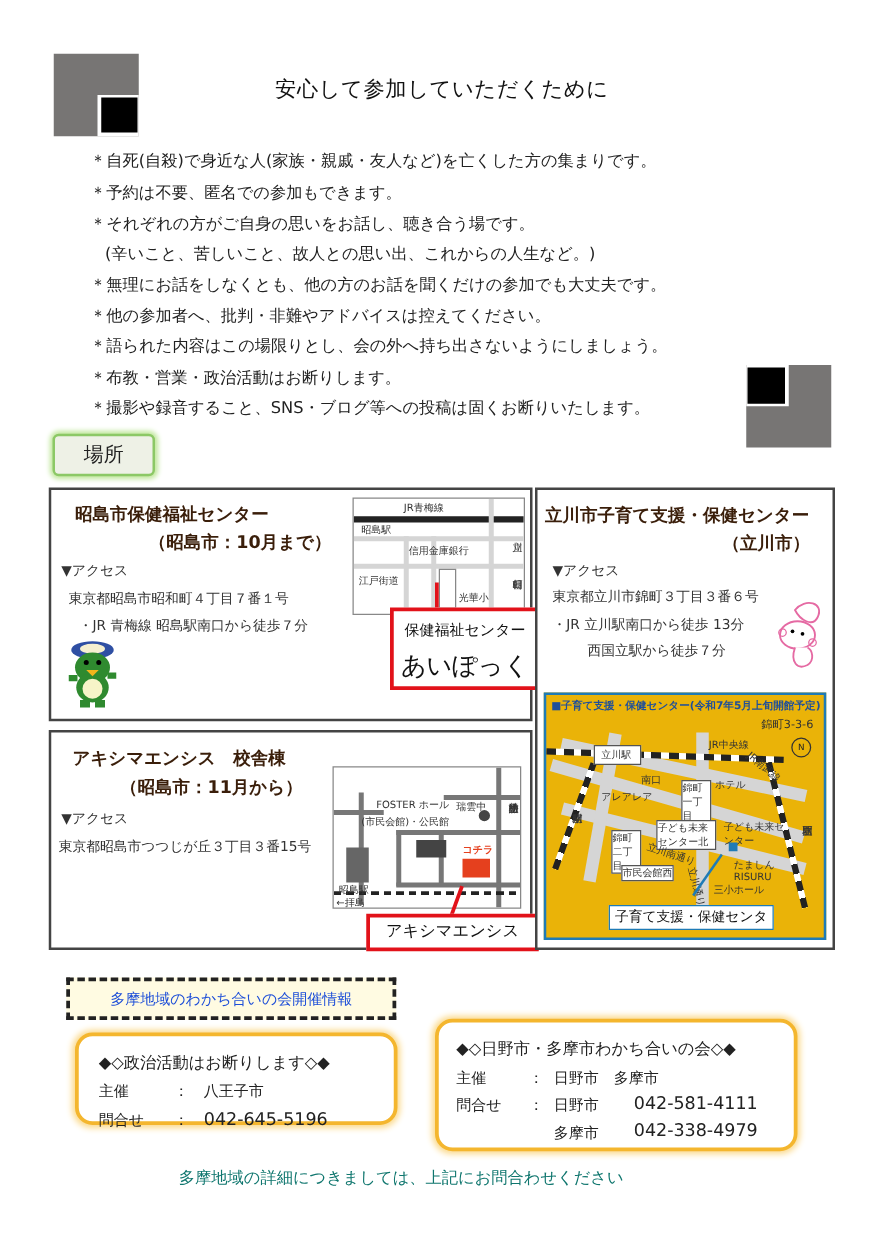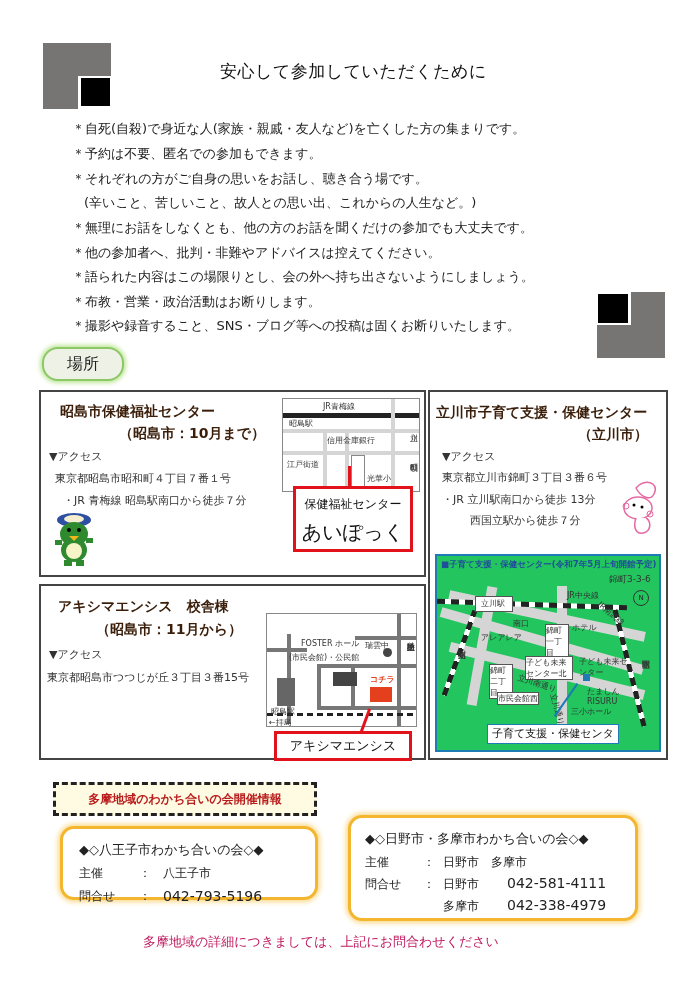--- a/index.html
+++ b/index.html
@@ -4,27 +4,27 @@
 <style>
   html,body{margin:0;padding:0;background:#fff;}
   body{width:700px;height:991px;position:relative;overflow:hidden;font-family:"DejaVu Sans","Liberation Sans",sans-serif;color:#222;}
   .abs{position:absolute;}
   .deco-gray{background:#777574;}
   .deco-black{background:#000;}
   .deco-white{background:#fff;}
   #title{left:220px;top:60px;font-size:17px;letter-spacing:0.5px;color:#111;}
   .rule{left:72px;font-size:13px;color:#222;white-space:nowrap;}
   .rule-sub{left:84px;}
-  #place-label{left:42px;top:347px;width:78px;height:30px;border:2px solid #8cc866;border-radius:16px;background:#eef1e6;box-shadow:0 0 4px 2px #bfe69a;text-align:center;line-height:30px;font-size:16px;color:#222;}
+  #place-label{left:42px;top:347px;width:78px;height:30px;border:2px solid #8cc866;border-radius:5px;background:#eef1e6;box-shadow:0 0 4px 2px #bfe69a;text-align:center;line-height:30px;font-size:16px;color:#222;}
   .box{border:2px solid #444;background:#fff;}
   .venue-title{font-size:14px;font-weight:bold;color:#3a1e0a;white-space:nowrap;}
   .small{font-size:11px;color:#333;white-space:nowrap;}
   .map{border:1px solid #888;background:#fff;overflow:hidden;}
   .road{background:#d5d5d5;position:absolute;}
-  .redbox{border:3px solid #e2121a;background:#fff;text-align:center;color:#111;}
+  .redbox{border:3px solid #e2121a;background:#fff;text-align:center;color:#111;margin-left:19px;}
   .orange-box{border:3px solid #f4b62e;border-radius:14px;background:#fff;box-shadow:0 0 5px 2px #fbd98a;}
   .info{font-size:12px;color:#222;white-space:nowrap;}
   .mapt{font-size:8px;color:#333;white-space:nowrap;position:absolute;}
 </style>
 </head>
 <body>
 
 <div class="abs deco-gray" style="left:43px;top:43px;width:68px;height:66px;"></div>
 <div class="abs deco-white" style="left:78px;top:76px;width:33px;height:33px;"></div>
 <div class="abs deco-black" style="left:81px;top:78px;width:29px;height:28px;"></div>
@@ -136,21 +136,21 @@
   <svg class="abs" style="left:186px;top:88px;" width="46" height="58" viewBox="0 0 46 58">
     <path d="M20 8 C28 -2 44 2 38 14 C34 22 24 16 20 8 Z" fill="none" stroke="#e56aa3" stroke-width="1.5"></path>
     <ellipse cx="22" cy="28" rx="14" ry="11" fill="#fff" stroke="#e56aa3" stroke-width="1.5"></ellipse>
     <circle cx="10" cy="26" r="3" fill="none" stroke="#e56aa3"></circle>
     <circle cx="34" cy="34" r="3" fill="none" stroke="#e56aa3"></circle>
     <circle cx="18" cy="25" r="1.5" fill="#000"></circle>
       <circle cx="26" cy="27" r="1.5" fill="#000"></circle>
     <path d="M20 38 C16 50 22 56 30 52 C36 48 34 40 30 38" fill="#fff" stroke="#e56aa3" stroke-width="1.5"></path>
   </svg>
 
-  <div class="abs" style="left:5px;top:162px;width:222px;height:194px;border:2px solid #1f7bb6;background:#22c55e;overflow:hidden;">
+  <div class="abs" style="left:5px;top:162px;width:222px;height:194px;border:2px solid #1f7bb6;background:#eab308;overflow:hidden;">
     <div class="mapt" style="left:4px;top:3px;font-size:8.5px;font-weight:bold;color:#1f4f9a;">■子育て支援・保健センター(令和7年5月上旬開館予定)</div>
     <div class="mapt" style="left:172px;top:17px;font-size:9px;">錦町3-3-6</div>
     <div class="road" style="left:10px;top:55px;width:200px;height:10px;transform:rotate(12deg);"></div>
     <div class="road" style="left:0;top:80px;width:210px;height:10px;transform:rotate(16deg);"></div>
     <div class="road" style="left:10px;top:110px;width:200px;height:10px;transform:rotate(14deg);"></div>
     <div class="road" style="left:120px;top:30px;width:10px;height:140px;"></div>
     <div class="road" style="left:40px;top:30px;width:10px;height:120px;transform:rotate(10deg);"></div>
     <div class="abs" style="left:0;top:46px;width:190px;height:5px;background:repeating-linear-gradient(90deg,#222 0 8px,#fff 8px 14px);transform:rotate(2deg);"></div>
     <div class="abs" style="left:20px;top:52px;width:5px;height:90px;background:repeating-linear-gradient(0deg,#222 0 8px,#fff 8px 14px);transform:rotate(20deg);"></div>
     <div class="abs" style="left:190px;top:52px;width:5px;height:120px;background:repeating-linear-gradient(0deg,#222 0 8px,#fff 8px 14px);transform:rotate(-14deg);"></div>
@@ -172,38 +172,38 @@
     <div class="mapt" style="left:134px;top:150px;">三小</div>
     <div class="mapt" style="left:18px;top:88px;writing-mode:vertical-rl;">立川南駅</div>
     <div class="mapt" style="left:202px;top:98px;writing-mode:vertical-rl;">西国立駅</div>
     <div class="abs" style="left:196px;top:34px;width:14px;height:14px;border:1px solid #333;border-radius:50%;font-size:7px;text-align:center;line-height:14px;">N</div>
     <div class="abs" style="left:146px;top:118px;width:7px;height:7px;background:#1f7bb6;"></div>
     <div class="abs" style="left:128px;top:124px;width:2px;height:40px;background:#1f7bb6;transform:rotate(35deg);"></div>
     <div class="abs" style="left:50px;top:168px;width:130px;height:18px;border:1.5px solid #1f7bb6;background:#fff;font-size:11px;text-align:center;line-height:18px;color:#111;">子育て支援・保健センター</div>
   </div>
 </div>
 
-<div class="abs" style="left:53px;top:782px;width:258px;height:28px;border:3px dashed #222;background:#fffbe2;font-size:12px;line-height:28px;text-align:center;color:#b91c1c;font-weight:bold;">多摩地域のわかち合いの会開催情報</div>
+<div class="abs" style="left:53px;top:782px;width:258px;height:28px;border:3px dashed #222;background:#fffbe2;font-size:12px;line-height:28px;text-align:center;color:#1d4ed8;">多摩地域のわかち合いの会開催情報</div>
 
 <div class="abs orange-box" style="left:60px;top:826px;width:252px;height:68px;">
-  <div class="abs info" style="left:16px;top:12px;font-size:13px;">◆◇八王子市わかち合いの会◇◆</div>
+  <div class="abs info" style="left:16px;top:12px;font-size:13px;">◆◇政治活動はお断りします◇◆</div>
   <div class="abs info" style="left:16px;top:36px;">主催</div>
   <div class="abs info" style="left:76px;top:36px;">：</div>
   <div class="abs info" style="left:100px;top:36px;">八王子市</div>
   <div class="abs info" style="left:16px;top:59px;">問合せ</div>
   <div class="abs info" style="left:76px;top:59px;">：</div>
-  <div class="abs info" style="left:100px;top:59px;font-size:14px;">042-793-5196</div>
+  <div class="abs info" style="left:100px;top:59px;font-size:14px;">042-645-5196</div>
 </div>
 
 <div class="abs orange-box" style="left:348px;top:815px;width:284px;height:100px;">
   <div class="abs info" style="left:14px;top:12px;font-size:13px;">◆◇日野市・多摩市わかち合いの会◇◆</div>
   <div class="abs info" style="left:14px;top:36px;">主催</div>
   <div class="abs info" style="left:72px;top:36px;">：</div>
   <div class="abs info" style="left:92px;top:36px;">日野市　多摩市</div>
   <div class="abs info" style="left:14px;top:58px;">問合せ</div>
   <div class="abs info" style="left:72px;top:58px;">：</div>
   <div class="abs info" style="left:92px;top:58px;">日野市</div>
   <div class="abs info" style="left:156px;top:57px;font-size:14px;">042-581-4111</div>
   <div class="abs info" style="left:92px;top:80px;">多摩市</div>
   <div class="abs info" style="left:156px;top:79px;font-size:14px;">042-338-4979</div>
 </div>
 
-<div class="abs" style="left:143px;top:933px;font-size:13px;color:#be185d;white-space:nowrap;">多摩地域の詳細につきましては、上記にお問合わせください</div>
+<div class="abs" style="left:143px;top:933px;font-size:13px;color:#0f766e;white-space:nowrap;">多摩地域の詳細につきましては、上記にお問合わせください</div>
 
 </body></html>

